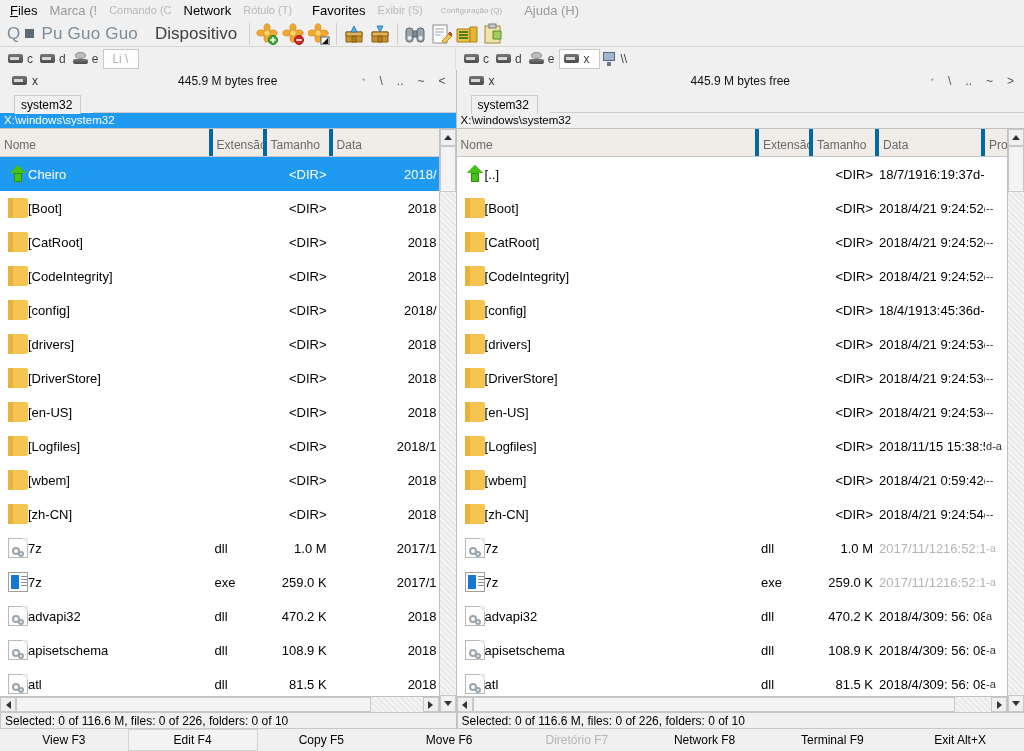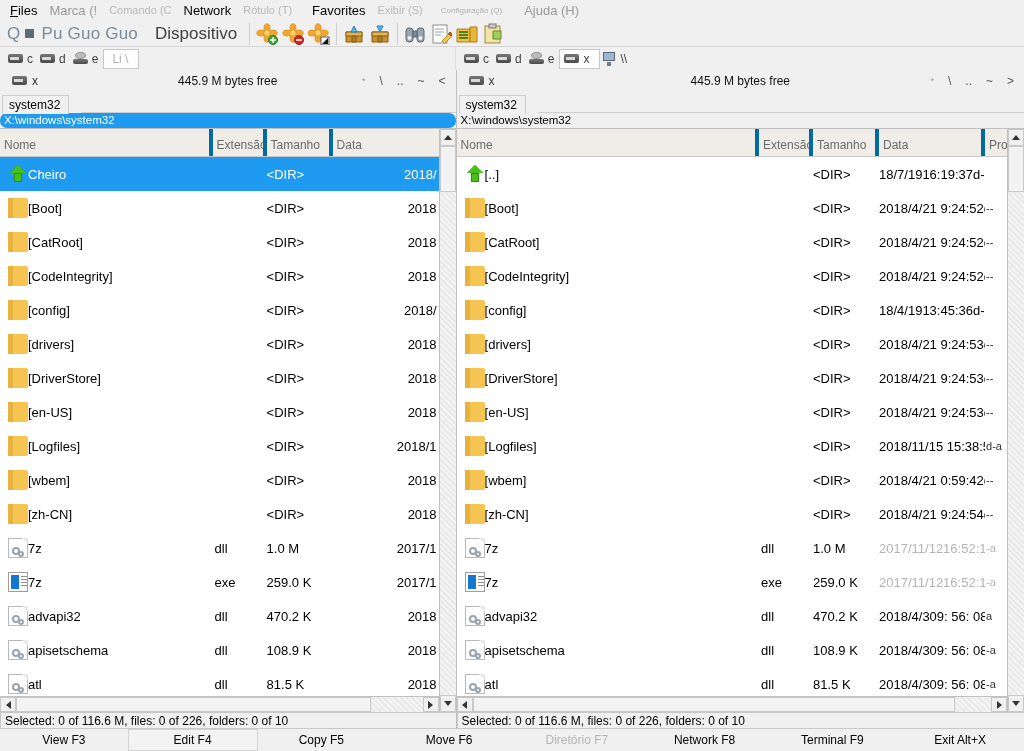--- a/index.html
+++ b/index.html
@@ -70,28 +70,28 @@
   .pane.right { width: 568px; }
 
   .infobar { height: 22px; display: flex; align-items: center; font-size: 12px; position: relative; padding: 0 4px;}
   .infobar .dtag { display:inline-flex; align-items:center; margin-left: 8px; }
   .infobar .dtag .lbl { margin-left: 5px; color:#333; }
   .infobar .free { position: absolute; left: 0; right: 0; text-align: center; color: #111; }
   .infobar .arrows { margin-left: auto; display: flex; align-items: center; gap: 14px; padding-right: 6px; z-index:2;}
   .infobar .arrows span { color: #555; font-size: 12px; }
   .infobar .arrows span.small { color:#9a9a9a; font-size: 9px; }
 
-  .tabstrip { height: 21px; display: flex; align-items: flex-end; padding-left: 2px; gap: 12px; }
+  .tabstrip { height: 21px; display: flex; align-items: flex-end; padding-left: 14px; gap: 12px; }
   .tab {
     font-size: 12px; padding: 2px 8px 2px 6px; background: #f0f0f0;
     border: 1px solid #cdcdcd; border-bottom: none; position: relative; top: 1px;
   }
   .tabrest { flex: 1 1 auto; border-bottom: 1px solid #cdcdcd; height: 1px; }
 
-  .pathbar { height: 16px; font-size: 11.5px; padding: 1px 0 0 4px; overflow: hidden; white-space: nowrap; border-radius: 7px; }
+  .pathbar { height: 16px; font-size: 11.5px; padding: 1px 0 0 4px; overflow: hidden; white-space: nowrap; }
   .pathbar.active { background: #1e9bf0; color: #fff; }
   .pathbar.inactive { background: #f0f0f0; color: #000; }
 
   .listwrap { flex: 1 1 auto; display: flex; min-height: 0; border-top: 1px solid #c0c0c0; }
   .listcol { flex: 1 1 auto; min-width: 0; display: flex; flex-direction: column; background: #fff; overflow: hidden; }
 
   .colhdr { display: flex; height: 28px; background: #f0ede8; border-bottom: 1px solid #c8c8c8; flex: 0 0 28px; }
   .colhdr > div {
     border-right: 4px solid #0369a1; display: flex; align-items: flex-end;
     padding: 0 0 4px 4px; font-size: 12px; color: #6a6a6a; overflow: hidden; white-space: nowrap;
@@ -101,21 +101,21 @@
   .ch-ext  { flex: 0 0 54px; }
   .ch-size { flex: 0 0 66px; }
   .ch-date { flex: 0 0 106px; }
   .ch-prop { flex: 0 0 22px; font-size: 6px; align-items: flex-end; padding-bottom:3px; color:#555;}
 
   .rows { flex: 1 1 auto; overflow: hidden; background: #fff; }
   .row { display: flex; height: 34px; align-items: center; font-size: 13px; white-space: nowrap; }
   .row.sel { background: #1e9bf0; color: #fff; }
   .r-name { flex: 1 1 auto; display: flex; align-items: center; padding-left: 8px; overflow: hidden; }
   .r-ext  { flex: 0 0 54px; text-align: left; padding-left: 2px; }
-  .r-size { flex: 0 0 66px; text-align: left; padding-right: 6px; }
+  .r-size { flex: 0 0 66px; text-align: right; padding-right: 6px; }
   .r-date { flex: 0 0 106px; text-align: right; padding-right: 2px; overflow: hidden; }
   .r-prop { flex: 0 0 22px; font-size: 11px; color:#333; overflow:hidden; padding-left:1px;}
   .row.dimdate .r-date, .row.dimdate .r-prop { color: #b4b4b4; }
   .r-name .nm { }
 
   
   .ico { width: 20px; height: 20px; position: relative; flex: 0 0 20px; }
   .ico.folder { background: #f5c451; border-radius: 1px 2px 2px 1px; }
   .ico.folder:before { content:""; position:absolute; left:0; top:0; width:5px; height:20px; background:#e7b23d;}
   .ico.up { }

